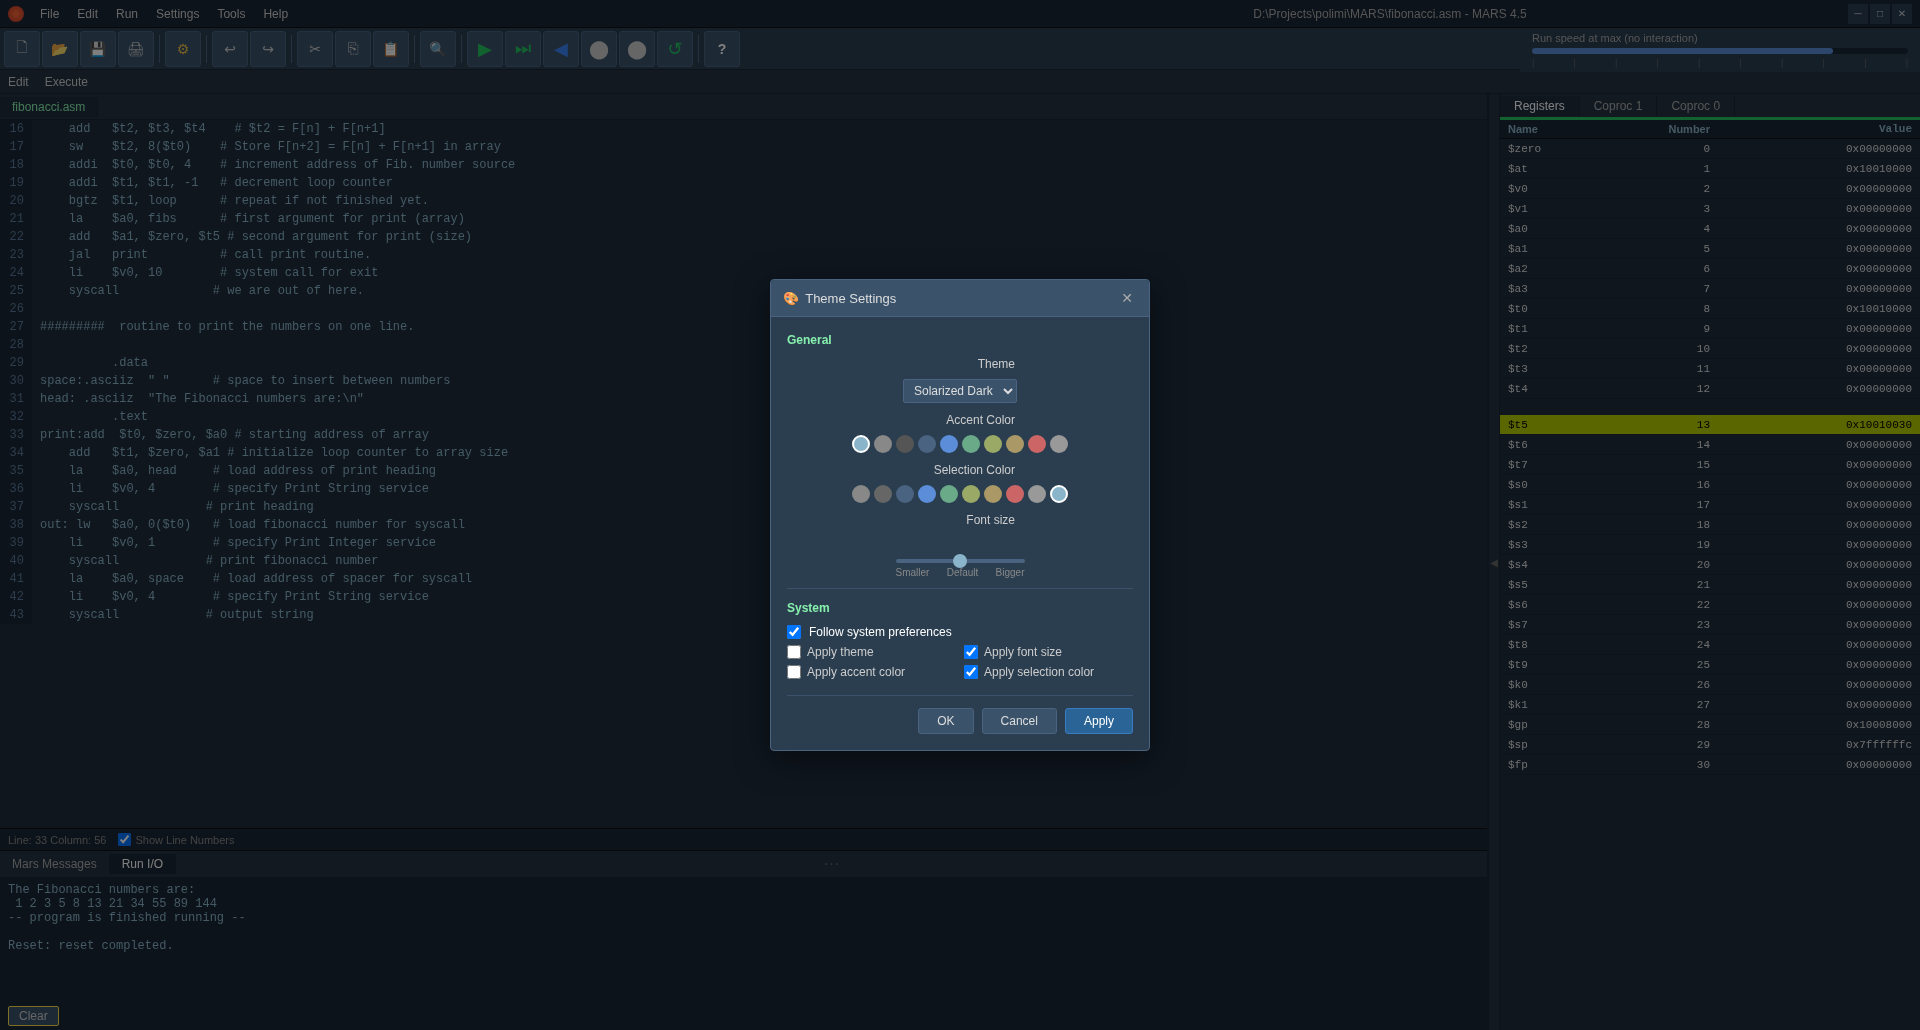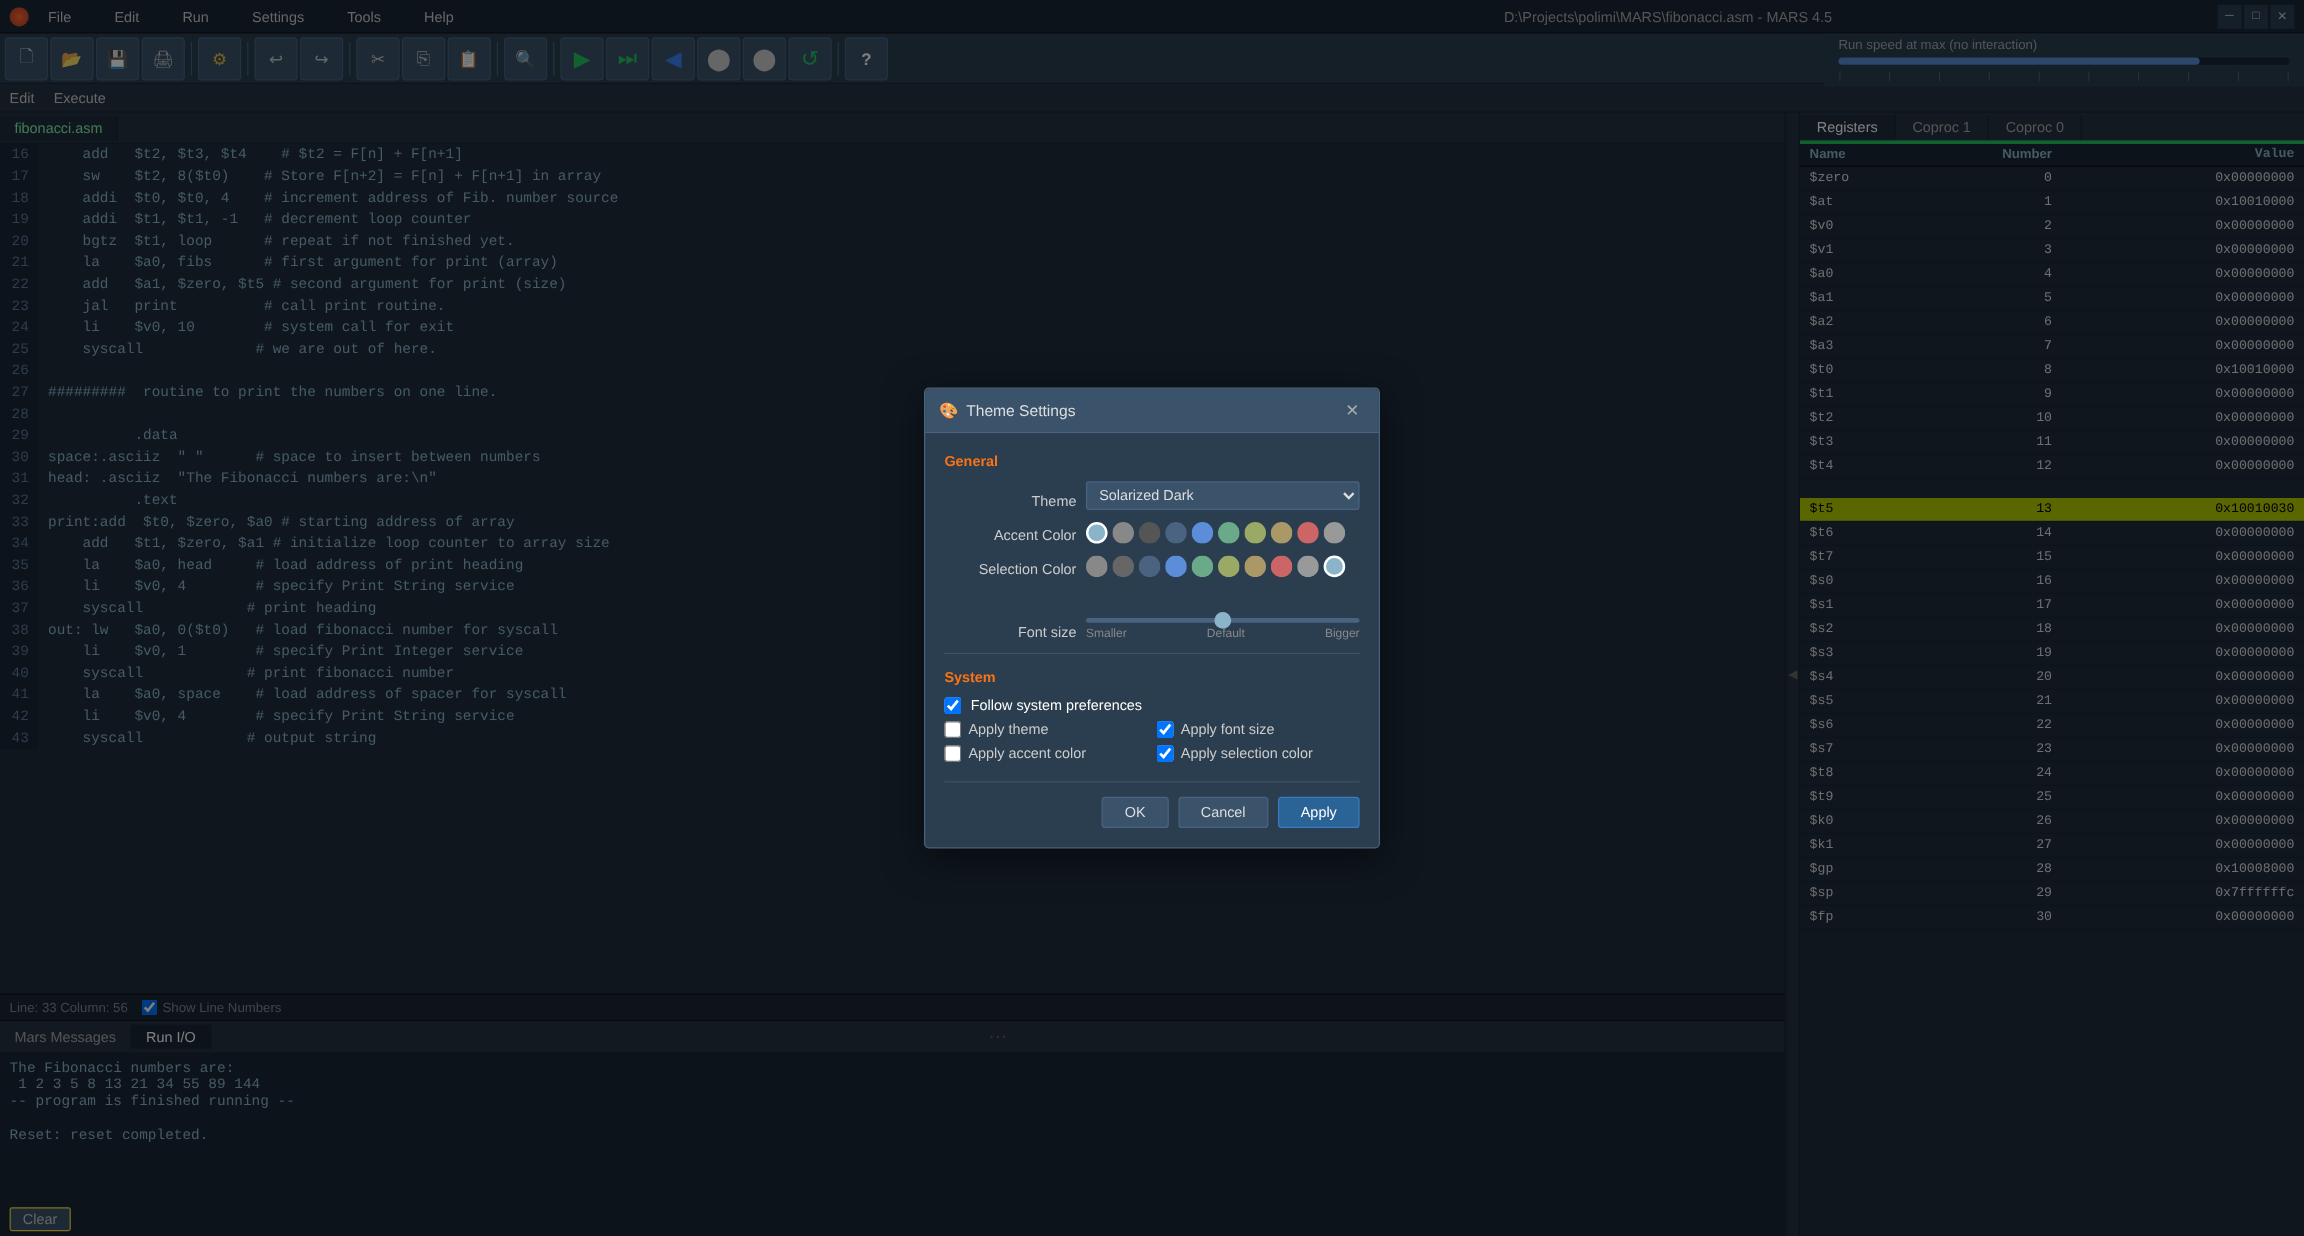--- a/index.html
+++ b/index.html
@@ -25,21 +25,21 @@
       border-bottom: 1px solid #111;
     }
     #titlebar .app-icon {
       width: 16px; height: 16px;
       background: radial-gradient(circle, #ff6b35, #c0392b);
       border-radius: 50%;
       flex-shrink: 0;
     }
     #titlebar .menu-items {
       display: flex;
-      gap: 20px;
+      gap: 2px;
       flex: 1;
     }
     #titlebar .menu-items span {
       padding: 2px 8px;
       cursor: pointer;
       color: #ccc;
       font-size: 12px;
     }
     #titlebar .title-text {
       flex: 1;
@@ -381,29 +381,30 @@
       cursor: pointer;
       font-size: 14px;
       width: 20px; height: 20px;
       display: flex; align-items: center; justify-content: center;
     }
     #theme-dialog .dialog-body {
       padding: 16px;
     }
     .section-title {
       font-size: 12px;
-      color: #f97316;
+      color: #86efac;
       margin-bottom: 10px;
       font-weight: bold;
     }
     .form-row {
       display: flex;
-      align-items: flex-end;
+      align-items: center;
       margin-bottom: 10px;
       gap: 8px;
+      flex-direction: column;
     }
     .form-label {
       width: 110px;
       font-size: 12px;
       color: #ccc;
       text-align: right;
       flex-shrink: 0;
     }
     .theme-select {
       flex: 1;

